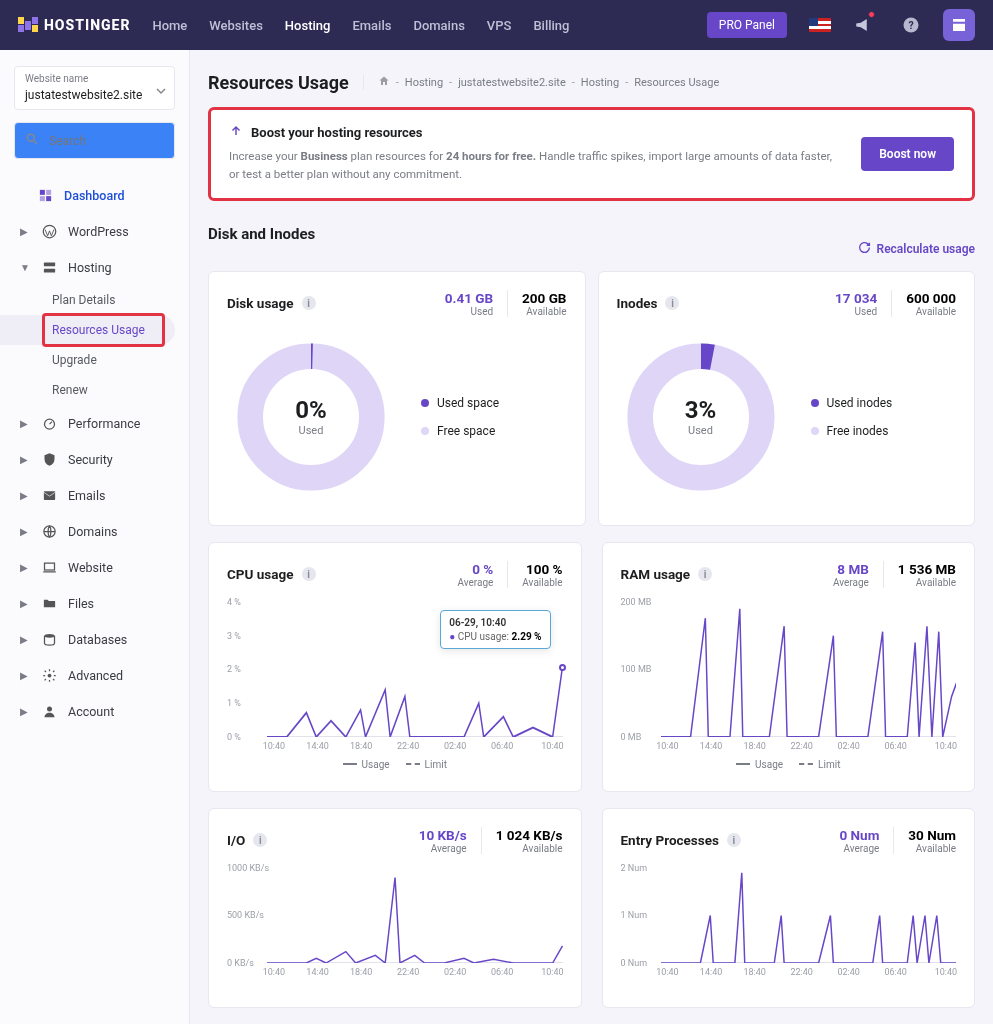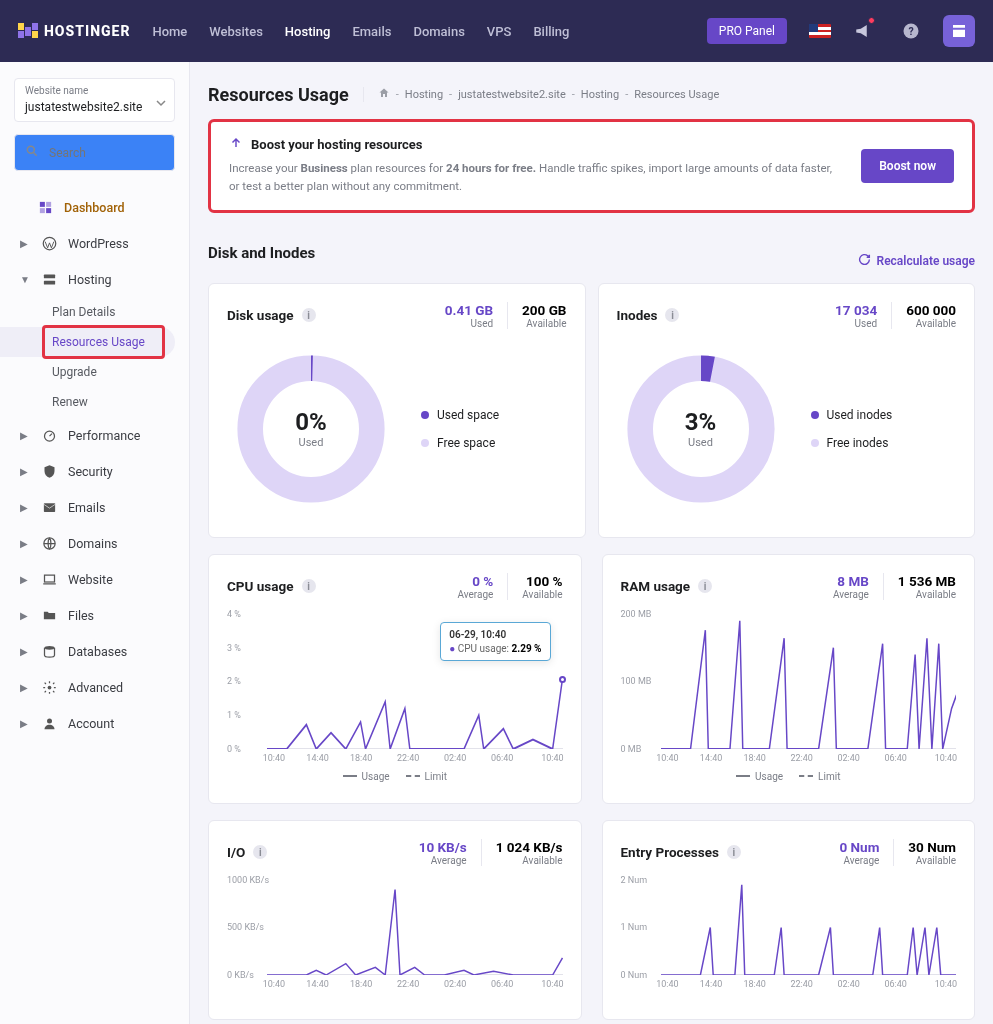--- a/index.html
+++ b/index.html
@@ -14,21 +14,21 @@
     --muted:#7a7d86;
     --muted2:#9b9ea6;
     --divider:#e7e7ef;
     --red:#e23344;
   }
   *{box-sizing:border-box;font-family:-apple-system,BlinkMacSystemFont,"Segoe UI",Roboto,Arial,sans-serif;}
   body{margin:0;background:#e3e5ef;}
   .wrap{width:993px;margin:0 auto;background:var(--bg);}
 
   
-  .topbar{background:var(--topbar);height:62px;display:flex;align-items:center;padding:0 18px;gap:22px;}
+  .topbar{background:var(--topbar);height:50px;display:flex;align-items:center;padding:0 18px;gap:22px;}
   .logo{display:flex;align-items:center;gap:6px;color:#fff;font-weight:800;font-size:14px;letter-spacing:1px;}
   .logo-mark{width:20px;height:16px;position:relative;}
   .logo-mark span{position:absolute;background:#7b5be0;height:7px;width:6px;}
   .logo-mark .a{left:0;top:0;background:#ffd54a;}
   .logo-mark .b{left:0;top:8px;background:#8f73e8;}
   .logo-mark .c{left:7px;top:4px;background:#8f73e8;height:9px;}
   .logo-mark .d{left:14px;top:0;background:#8f73e8;}
   .logo-mark .e{left:14px;top:8px;background:#ffd54a;}
   .nav{display:flex;gap:22px;flex:1;}
   .nav a{color:#bfbfd6;text-decoration:none;font-size:13px;font-weight:500;}
@@ -68,21 +68,21 @@
   .crumb-row h1{font-size:18px;font-weight:700;margin:0;color:var(--text);}
   .crumbs{display:flex;align-items:center;gap:6px;font-size:11px;color:var(--muted);padding-left:14px;border-left:1px solid var(--divider);}
   .crumbs .sep{color:var(--muted2);}
 
   .boost{border:3px solid var(--red);border-radius:6px;background:#fff;padding:14px 18px;display:flex;align-items:center;gap:18px;margin-bottom:24px;}
   .boost-text{flex:1;}
   .boost-title{display:flex;align-items:center;gap:8px;font-size:13px;font-weight:700;color:var(--text);margin-bottom:6px;}
   .boost-desc{font-size:11.5px;color:var(--muted);line-height:1.6;}
   .boost-btn{background:var(--purple);color:#fff;border:none;padding:10px 18px;border-radius:4px;font-size:12px;font-weight:600;cursor:pointer;}
 
-  .sec-head{display:flex;align-items:center;justify-content:space-between;margin-bottom:14px;}
+  .sec-head{display:flex;justify-content:space-between;margin-bottom:14px;}
   .sec-head h2{font-size:15px;font-weight:700;margin:0;color:var(--text);}
   .recalc{display:flex;align-items:center;gap:6px;font-size:12px;color:var(--purple);font-weight:600;cursor:pointer;margin-top:16px;}
 
   .cards{display:flex;gap:12px;}
   .card{flex:1;background:#fff;border:1px solid var(--divider);border-radius:6px;padding:18px;}
   .card-head{display:flex;align-items:center;justify-content:space-between;margin-bottom:10px;}
   .card-title{display:flex;align-items:center;gap:8px;font-size:13.5px;font-weight:700;color:var(--text);}
   .info{width:14px;height:14px;border-radius:50%;background:#e6e6ee;color:#8a8c95;display:inline-flex;align-items:center;justify-content:center;font-size:10px;font-weight:700;}
   .stats{display:flex;align-items:flex-start;gap:14px;text-align:right;}
   .stat{padding:0 0 0 14px;}
@@ -188,21 +188,21 @@
     <div class="search-box">
       <span>
         <svg width="14" height="14" viewBox="0 0 24 24" fill="none" stroke="#888" stroke-width="2.5">
               <circle cx="10" cy="10" r="6"></circle>
               <path d="M20 20l-5-5"></path>
             </svg>
       </span>
       <input placeholder="Search" style="">
     </div>
 
-    <div class="s-item no-exp active" style="background:none;color:#a16207;font-weight:500;padding-left:16px;">
+    <div class="s-item no-exp active" style="background:none;color:#1d4ed8;font-weight:500;padding-left:16px;">
       <span class="exp"></span>
       <span class="ico" style="color:var(--purple)">
         <svg width="15" height="15" viewBox="0 0 24 24" fill="currentColor">
               <rect x="3" y="3" width="8" height="8"></rect>
               <rect x="13" y="3" width="8" height="8" opacity="0.5"></rect>
               <rect x="3" y="13" width="8" height="8" opacity="0.5"></rect>
               <rect x="13" y="13" width="8" height="8"></rect>
             </svg>
       </span>
       <span>Dashboard</span>

